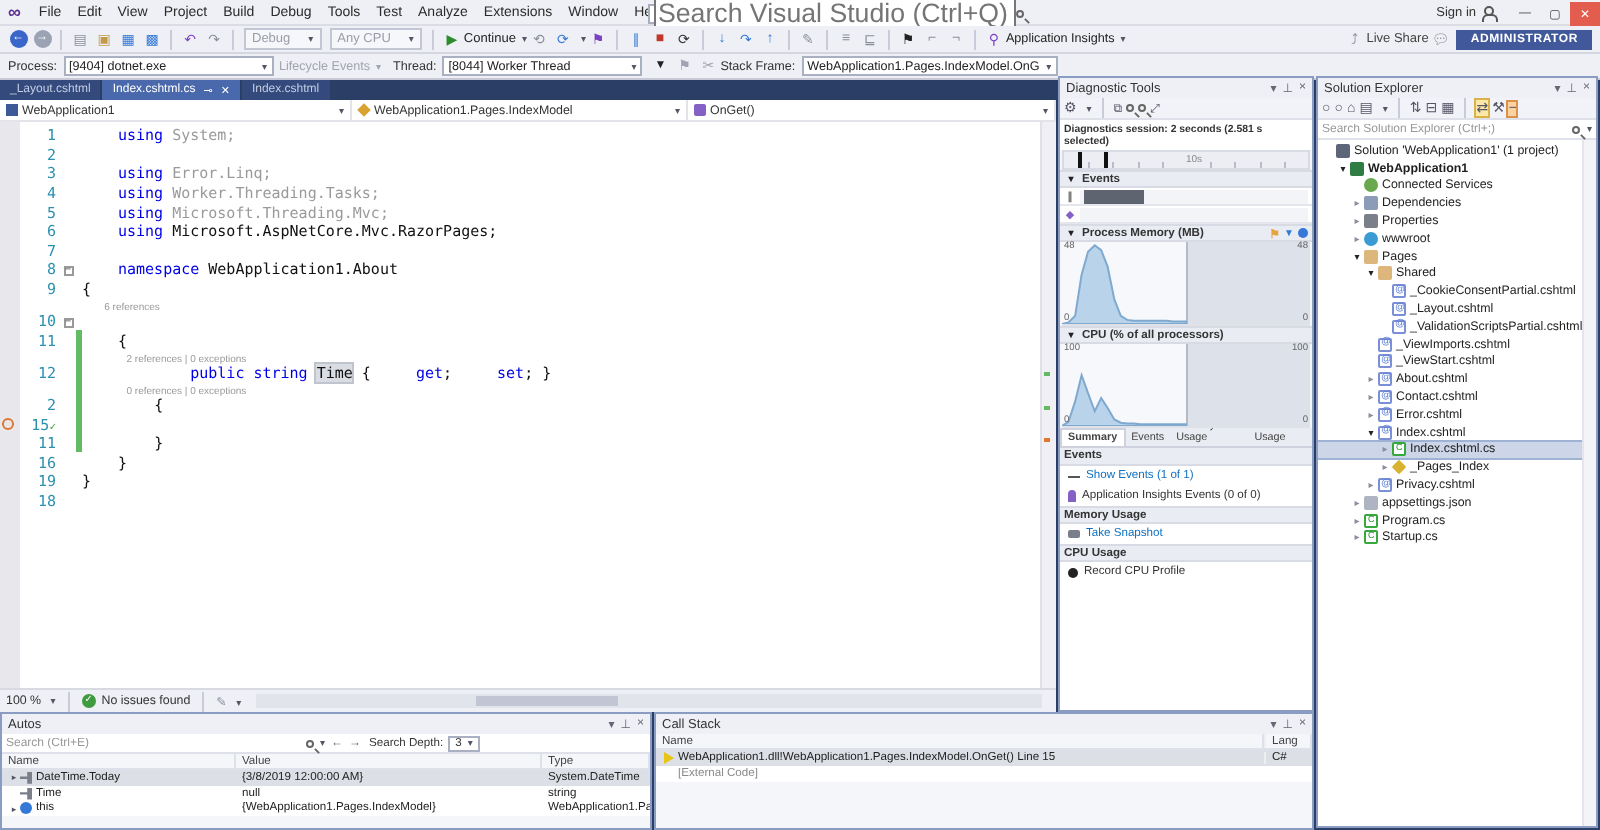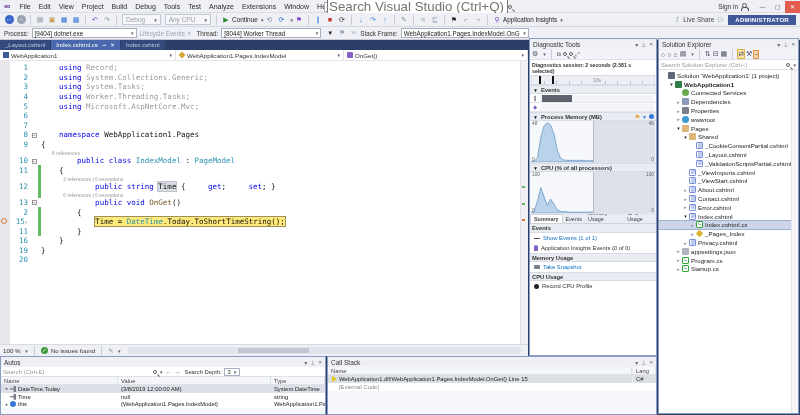--- a/index.html
+++ b/index.html
@@ -281,90 +281,89 @@
       </div>
   </div>
   <div class="code-wrap">
     <div class="glyph-margin"></div>
     <div id="code-lines">
         <div class="code-line">
           <span class="gl"></span>
           <span class="lnum">1</span>
           <span class="fold"></span>
           <span class="bar"></span>
-          <span class="codecell"><span class="tk-k">using</span><span class="tk-g"> Record;</span></span>
+          <span class="codecell"><span class="tk-k">using</span><span class="tk-g"> System;</span></span>
         </div>
         <div class="code-line">
           <span class="gl"></span>
           <span class="lnum">2</span>
           <span class="fold"></span>
           <span class="bar"></span>
-          <span class="codecell"><span class="tk-k">using</span><span class="tk-g"> System.Collections.Generic;</span></span>
         </div>
         <div class="code-line">
           <span class="gl"></span>
           <span class="lnum">3</span>
           <span class="fold"></span>
           <span class="bar"></span>
-          <span class="codecell"><span class="tk-k">using</span><span class="tk-g"> System.Tasks;</span></span>
+          <span class="codecell"><span class="tk-k">using</span><span class="tk-g"> Error.Linq;</span></span>
         </div>
         <div class="code-line">
           <span class="gl"></span>
           <span class="lnum">4</span>
           <span class="fold"></span>
           <span class="bar"></span>
           <span class="codecell"><span class="tk-k">using</span><span class="tk-g"> Worker.Threading.Tasks;</span></span>
         </div>
         <div class="code-line">
           <span class="gl"></span>
           <span class="lnum">5</span>
           <span class="fold"></span>
           <span class="bar"></span>
-          <span class="codecell"><span class="tk-k">using</span><span class="tk-g"> Microsoft.AspNetCore.Mvc;</span></span>
+          <span class="codecell"><span class="tk-k">using</span><span class="tk-g"> Microsoft.Threading.Mvc;</span></span>
         </div>
         <div class="code-line">
           <span class="gl"></span>
           <span class="lnum">6</span>
           <span class="fold"></span>
           <span class="bar"></span>
+          <span class="codecell"><span class="tk-k">using</span><span class="tk-p"> Microsoft.AspNetCore.Mvc.RazorPages;</span></span>
         </div>
         <div class="code-line">
           <span class="gl"></span>
           <span class="lnum">7</span>
           <span class="fold"></span>
           <span class="bar"></span>
           <span class="codecell"></span>
         </div>
         <div class="code-line">
           <span class="gl"></span>
           <span class="lnum">8</span>
           <span class="fold"><span class="foldbox">−</span></span>
           <span class="bar"></span>
-          <span class="codecell"><span class="tk-k">namespace</span><span class="tk-p"> WebApplication1.Pages</span></span>
+          <span class="codecell"><span class="tk-k">namespace</span><span class="tk-p"> WebApplication1.About</span></span>
         </div>
         <div class="code-line">
           <span class="gl"></span>
           <span class="lnum">9</span>
           <span class="fold"></span>
           <span class="bar"></span>
           <span class="codecell"><span class="tk-p">{</span></span>
         </div>
         <div class="codelens-row">
           <span class="gl"></span>
           <span class="lnum"></span>
           <span class="fold"></span>
           <span class="bar"></span>
           <span class="codecell" style="font-family: &quot;DejaVu Sans Mono&quot;, monospace;"><span class="cl-text" style="margin-left: 4ch;">6 references</span></span>
         </div>
         <div class="code-line">
           <span class="gl"></span>
           <span class="lnum">10</span>
           <span class="fold"><span class="foldbox">−</span></span>
           <span class="bar"></span>
-          <span class="codecell"><span class="tk-k">    public class</span><span class="tk-t"> IndexModel</span><span class="tk-p"> : </span><span class="tk-t">PageModel</span></span>
         </div>
         <div class="code-line">
           <span class="gl"></span>
           <span class="lnum">11</span>
           <span class="fold"></span>
           <span class="bar chg"></span>
           <span class="codecell"><span class="tk-p">    {</span></span>
         </div>
         <div class="codelens-row">
           <span class="gl"></span>
@@ -379,43 +378,35 @@
           <span class="fold"></span>
           <span class="bar chg"></span>
           <span class="codecell"><span class="tk-k">        public string </span><span class="tk-hl">Time</span><span class="tk-p"> { </span><span class="tk-k">get</span><span class="tk-p">; </span><span class="tk-k">set</span><span class="tk-p">; }</span></span>
         </div>
         <div class="codelens-row">
           <span class="gl"></span>
           <span class="lnum"></span>
           <span class="fold"></span>
           <span class="bar chg"></span>
           <span class="codecell" style="font-family: &quot;DejaVu Sans Mono&quot;, monospace;"><span class="cl-text" style="margin-left: 8ch;">0 references | 0 exceptions</span></span>
-        </div>
-        <div class="code-line">
-          <span class="gl"></span>
-          <span class="lnum">13</span>
-          <span class="fold"><span class="foldbox">−</span></span>
-          <span class="bar"></span>
-          <span class="codecell"><span class="tk-k">        public void </span><span class="tk-m">OnGet</span><span class="tk-p">()</span></span>
         </div>
         <div class="code-line">
           <span class="gl"></span>
           <span class="lnum">2</span>
           <span class="fold"></span>
           <span class="bar chg"></span>
           <span class="codecell"><span class="tk-p">        {</span></span>
         </div>
         <div class="code-line">
           <span class="gl">
             <span class="bp"></span>
           </span>
           <span class="lnum">15<span class="chk">✓</span></span>
           <span class="fold"></span>
           <span class="bar chg"></span>
-          <span class="codecell">            <span class="curbox"><span class="tk-p">Time = </span><span class="tk-t">DateTime</span><span class="tk-p">.Today.ToShortTimeString();</span></span></span>
         </div>
         <div class="code-line">
           <span class="gl"></span>
           <span class="lnum">11</span>
           <span class="fold"></span>
           <span class="bar chg"></span>
           <span class="codecell"><span class="tk-p">        }</span></span>
         </div>
         <div class="code-line">
           <span class="gl"></span>
@@ -426,21 +417,21 @@
         </div>
         <div class="code-line">
           <span class="gl"></span>
           <span class="lnum">19</span>
           <span class="fold"></span>
           <span class="bar"></span>
           <span class="codecell"><span class="tk-p">}</span></span>
         </div>
         <div class="code-line">
           <span class="gl"></span>
-          <span class="lnum">20</span>
+          <span class="lnum">18</span>
           <span class="fold"></span>
           <span class="bar"></span>
           <span class="codecell"></span>
         </div>
       </div>
     <div class="v-scroll">
       <div class="mk" style="top:44%;background:#63ba63"></div>
       <div class="mk" style="top:50%;background:#63ba63"></div>
       <div class="mk" style="top:56%;background:#e0762f"></div>
     </div>

